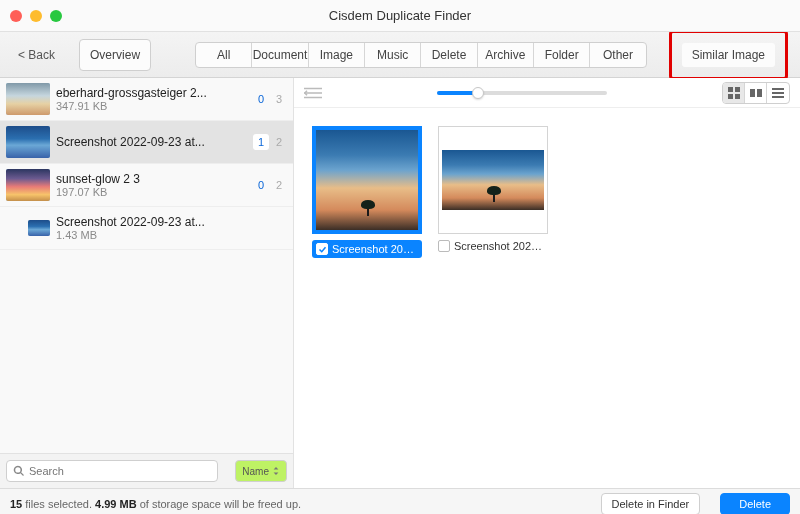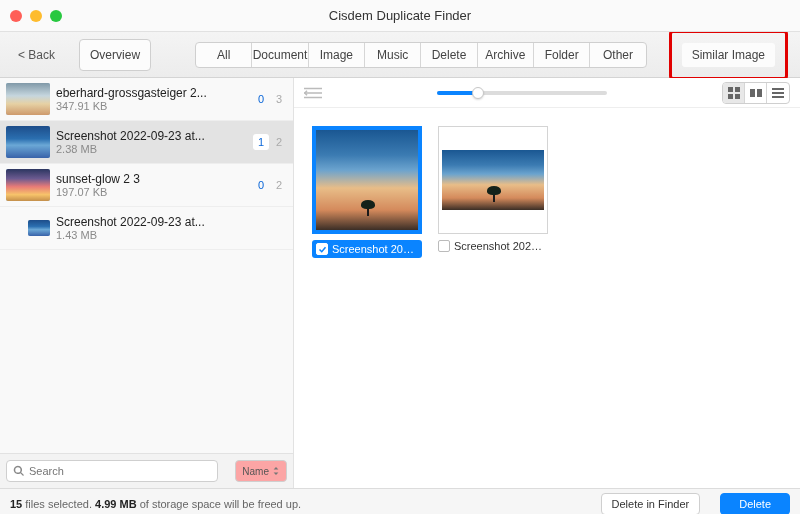--- a/index.html
+++ b/index.html
@@ -44,21 +44,21 @@
   .counts { display: flex; gap: 2px; align-items: center; }
   .cnt { width: 16px; height: 16px; font-size: 11px; display: flex; align-items: center; justify-content: center; border-radius: 3px; }
   .cnt.sel { color: #0a66d8; }
   .cnt.tot { color: #aaa; }
   .row.selected .cnt.sel { background: #fff; }
 
   .sidebar-bottom { padding: 6px; display: flex; gap: 17px; border-top: 1px solid #e2e2e2; background: #f3f3f3; }
   .search { flex: 1; height: 22px; border: 1px solid #cfcfcf; border-radius: 4px; background: #fff; display: flex; align-items: center; padding: 0 6px; gap: 4px; }
   .search svg { width: 12px; height: 12px; fill: #888; }
   .search input { border: none; outline: none; font-size: 11px; flex: 1; color: #333; background: transparent; }
-  .sort-btn { height: 22px; padding: 0 6px; border: 1px solid #cfcfcf; border-radius: 4px; background: #fca5a5; font-size: 10px; color: #555; display: flex; align-items: center; gap: 3px; }
+  .sort-btn { height: 22px; padding: 0 6px; border: 1px solid #cfcfcf; border-radius: 4px; background: #bef264; font-size: 10px; color: #555; display: flex; align-items: center; gap: 3px; }
 
   
   .main { flex: 1; display: flex; flex-direction: column; background: #fff; }
   .main-top { height: 30px; display: flex; align-items: center; padding: 0 10px; gap: 10px; border-bottom: 1px solid #eee; }
   .collapse-icon { width: 18px; height: 14px; color: #aaa; }
   .slider-wrap { flex: 1; display: flex; justify-content: center; align-items: center; }
   .slider { width: 170px; height: 4px; background: #dcdcdc; border-radius: 2px; position: relative; }
   .slider .fill { position: absolute; left: 0; top: 0; width: 24%; height: 100%; background: #0a84ff; border-radius: 2px; }
   .slider .knob { position: absolute; left: 24%; top: 50%; width: 12px; height: 12px; background: #fff; border: 1px solid #c7c7c7; border-radius: 50%; transform: translate(-50%,-50%); box-shadow: 0 1px 2px rgba(0,0,0,.15); }
   .view-toggle { display: flex; border: 1px solid #cfcfcf; border-radius: 4px; overflow: hidden; }
@@ -141,21 +141,20 @@
           <div class="cnt tot">3</div>
         </div>
       </div>
 
       <div class="row selected">
         <div class="thumb blue">
             <div class="sky"></div>
           </div>
         <div class="meta">
           <div class="fname">Screenshot 2022-09-23 at...</div>
-          <div class="fsize">2.38 MB</div>
         </div>
         <div class="counts">
           <div class="cnt sel">1</div>
           <div class="cnt tot">2</div>
         </div>
       </div>
 
       <div class="row">
         <div class="thumb sunset">
             <div class="sky"></div>

